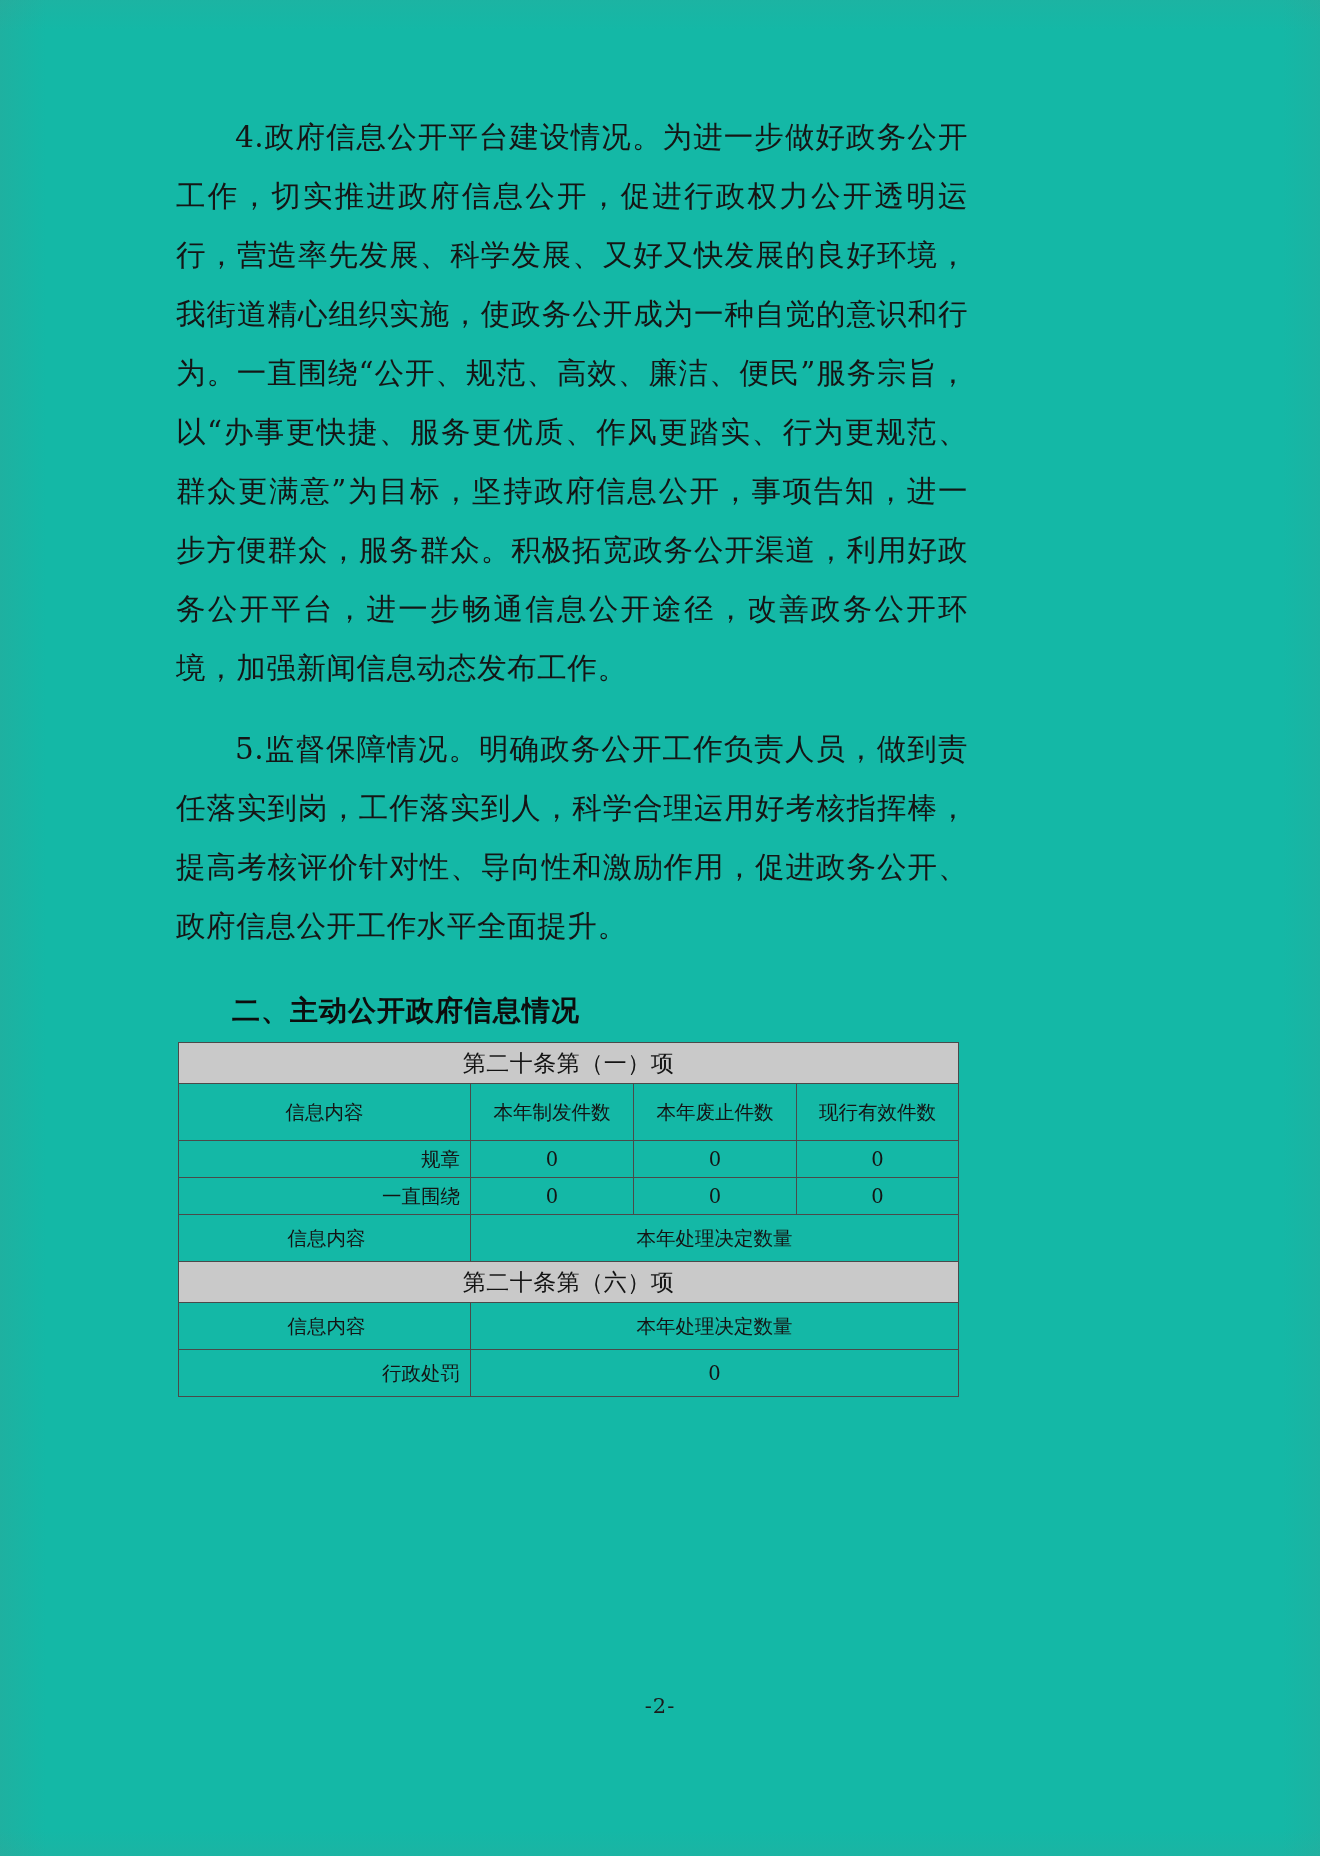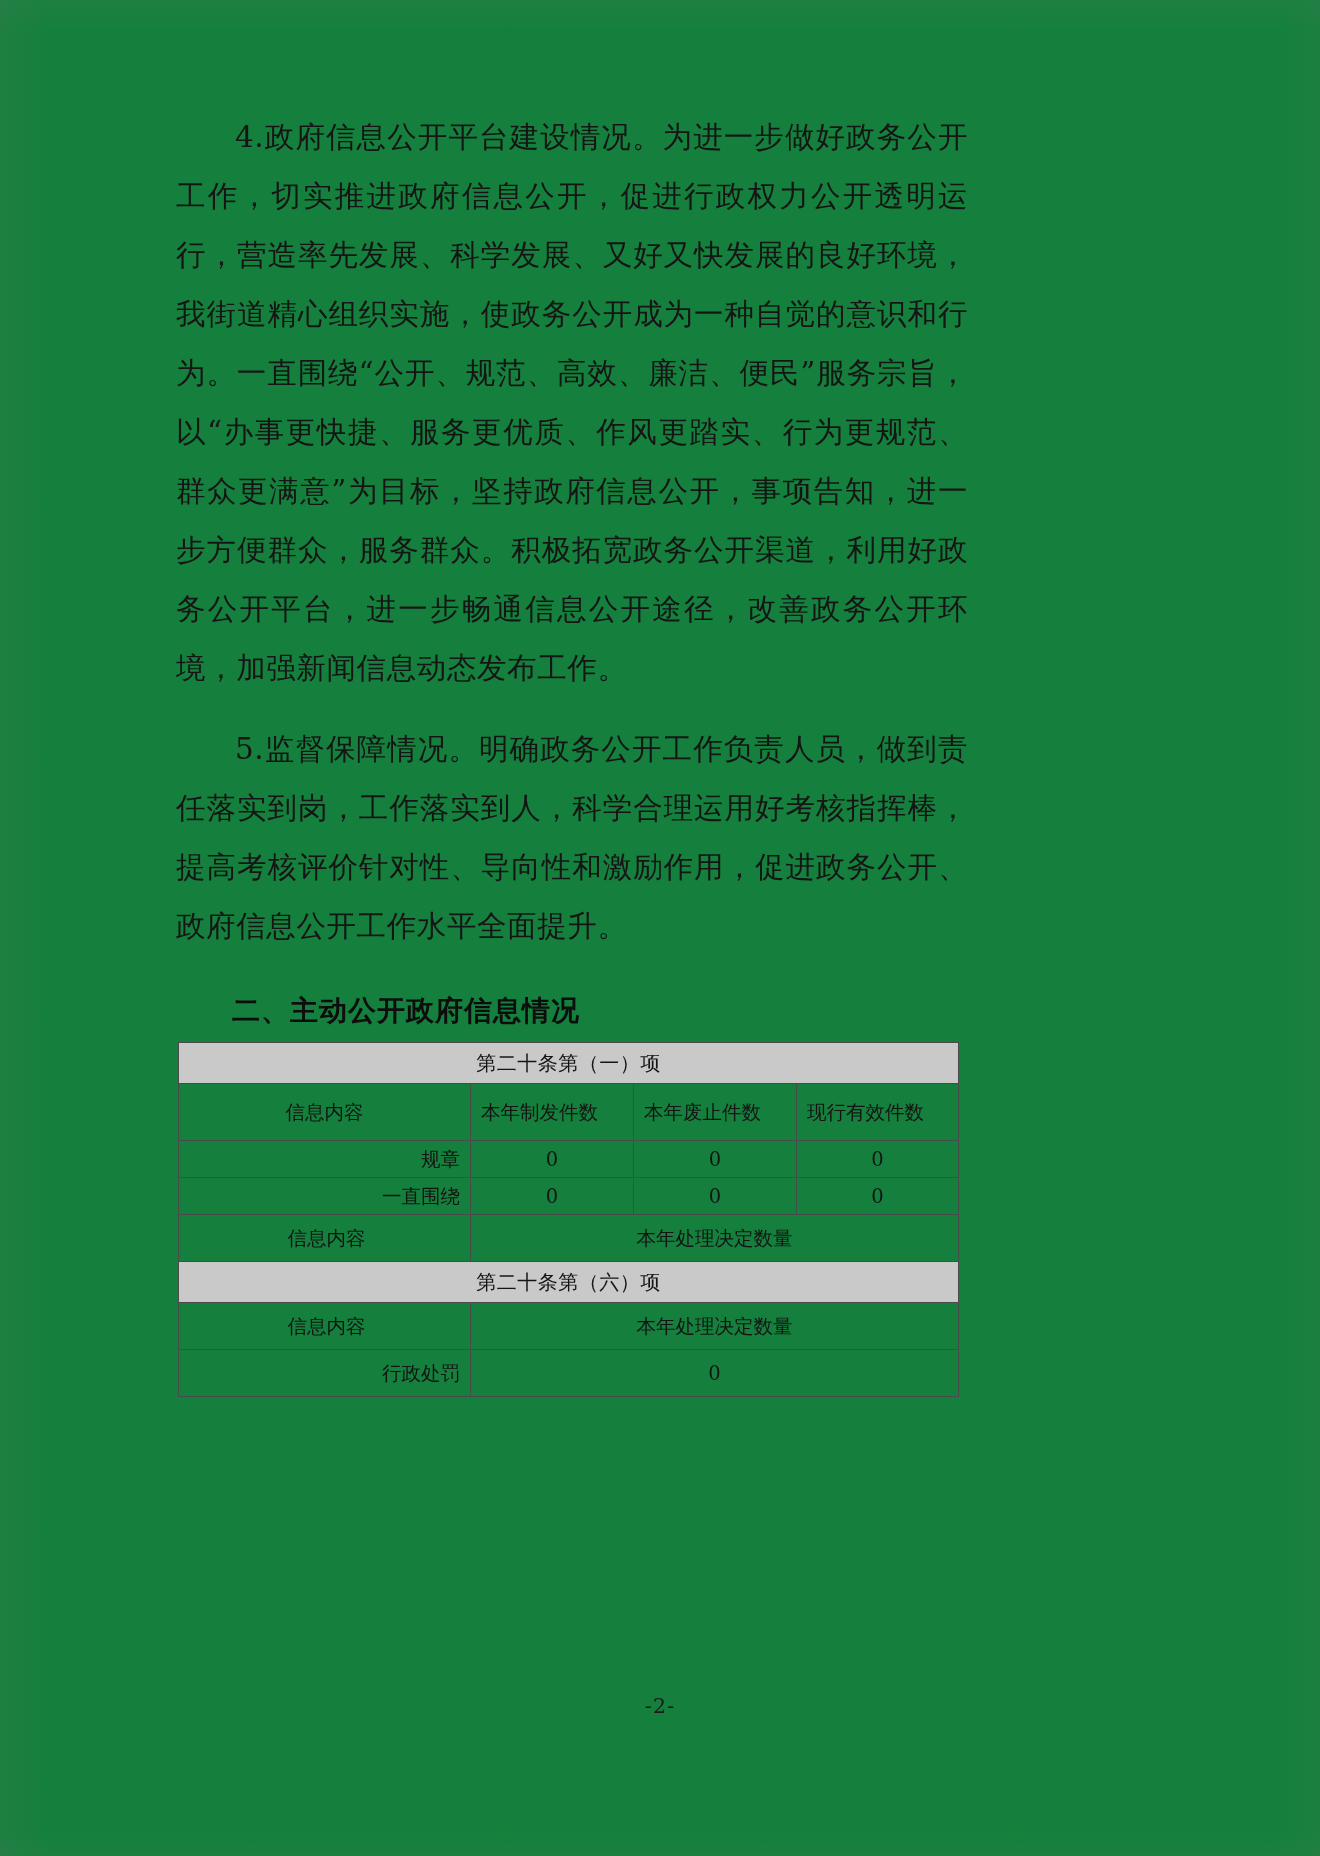--- a/index.html
+++ b/index.html
@@ -6,21 +6,21 @@
   html, body {
     margin: 0;
     padding: 0;
     background: #ffffff;
   }
   .page {
     position: relative;
     width: 1320px;
     height: 1856px;
     margin: 0 auto;
-    background: #15803d;
+    background: #14b8a6;
     overflow: hidden;
     font-family: "DejaVu Serif", "Liberation Serif", serif;
     color: #171717;
   }
   
   .scan-tint {
     position: absolute;
     inset: 0;
     pointer-events: none;
     background:
@@ -74,25 +74,25 @@
   }
   .report-table td {
     border: 1px solid #4a4a4a;
     padding: 0 10px;
     vertical-align: middle;
   }
   .band td {
     background: #c9c9c9;
     text-align: center;
     height: 40px;
-    font-size: 20px;
+    font-size: 23px;
     letter-spacing: 0.5px;
   }
   .hdr td {
-    text-align: left;
+    text-align: center;
     height: 56px;
     font-size: 19.5px;
   }
   .hdr td.label-col { text-align: center; }
   .datarow td { height: 36px; font-size: 19.5px; }
   .datarow td.label-col { text-align: right; padding-left: 14px; }
   .datarow td.num { text-align: center; }
   .tall td { height: 46px; }
 
   .col-a { width: 292px; }

